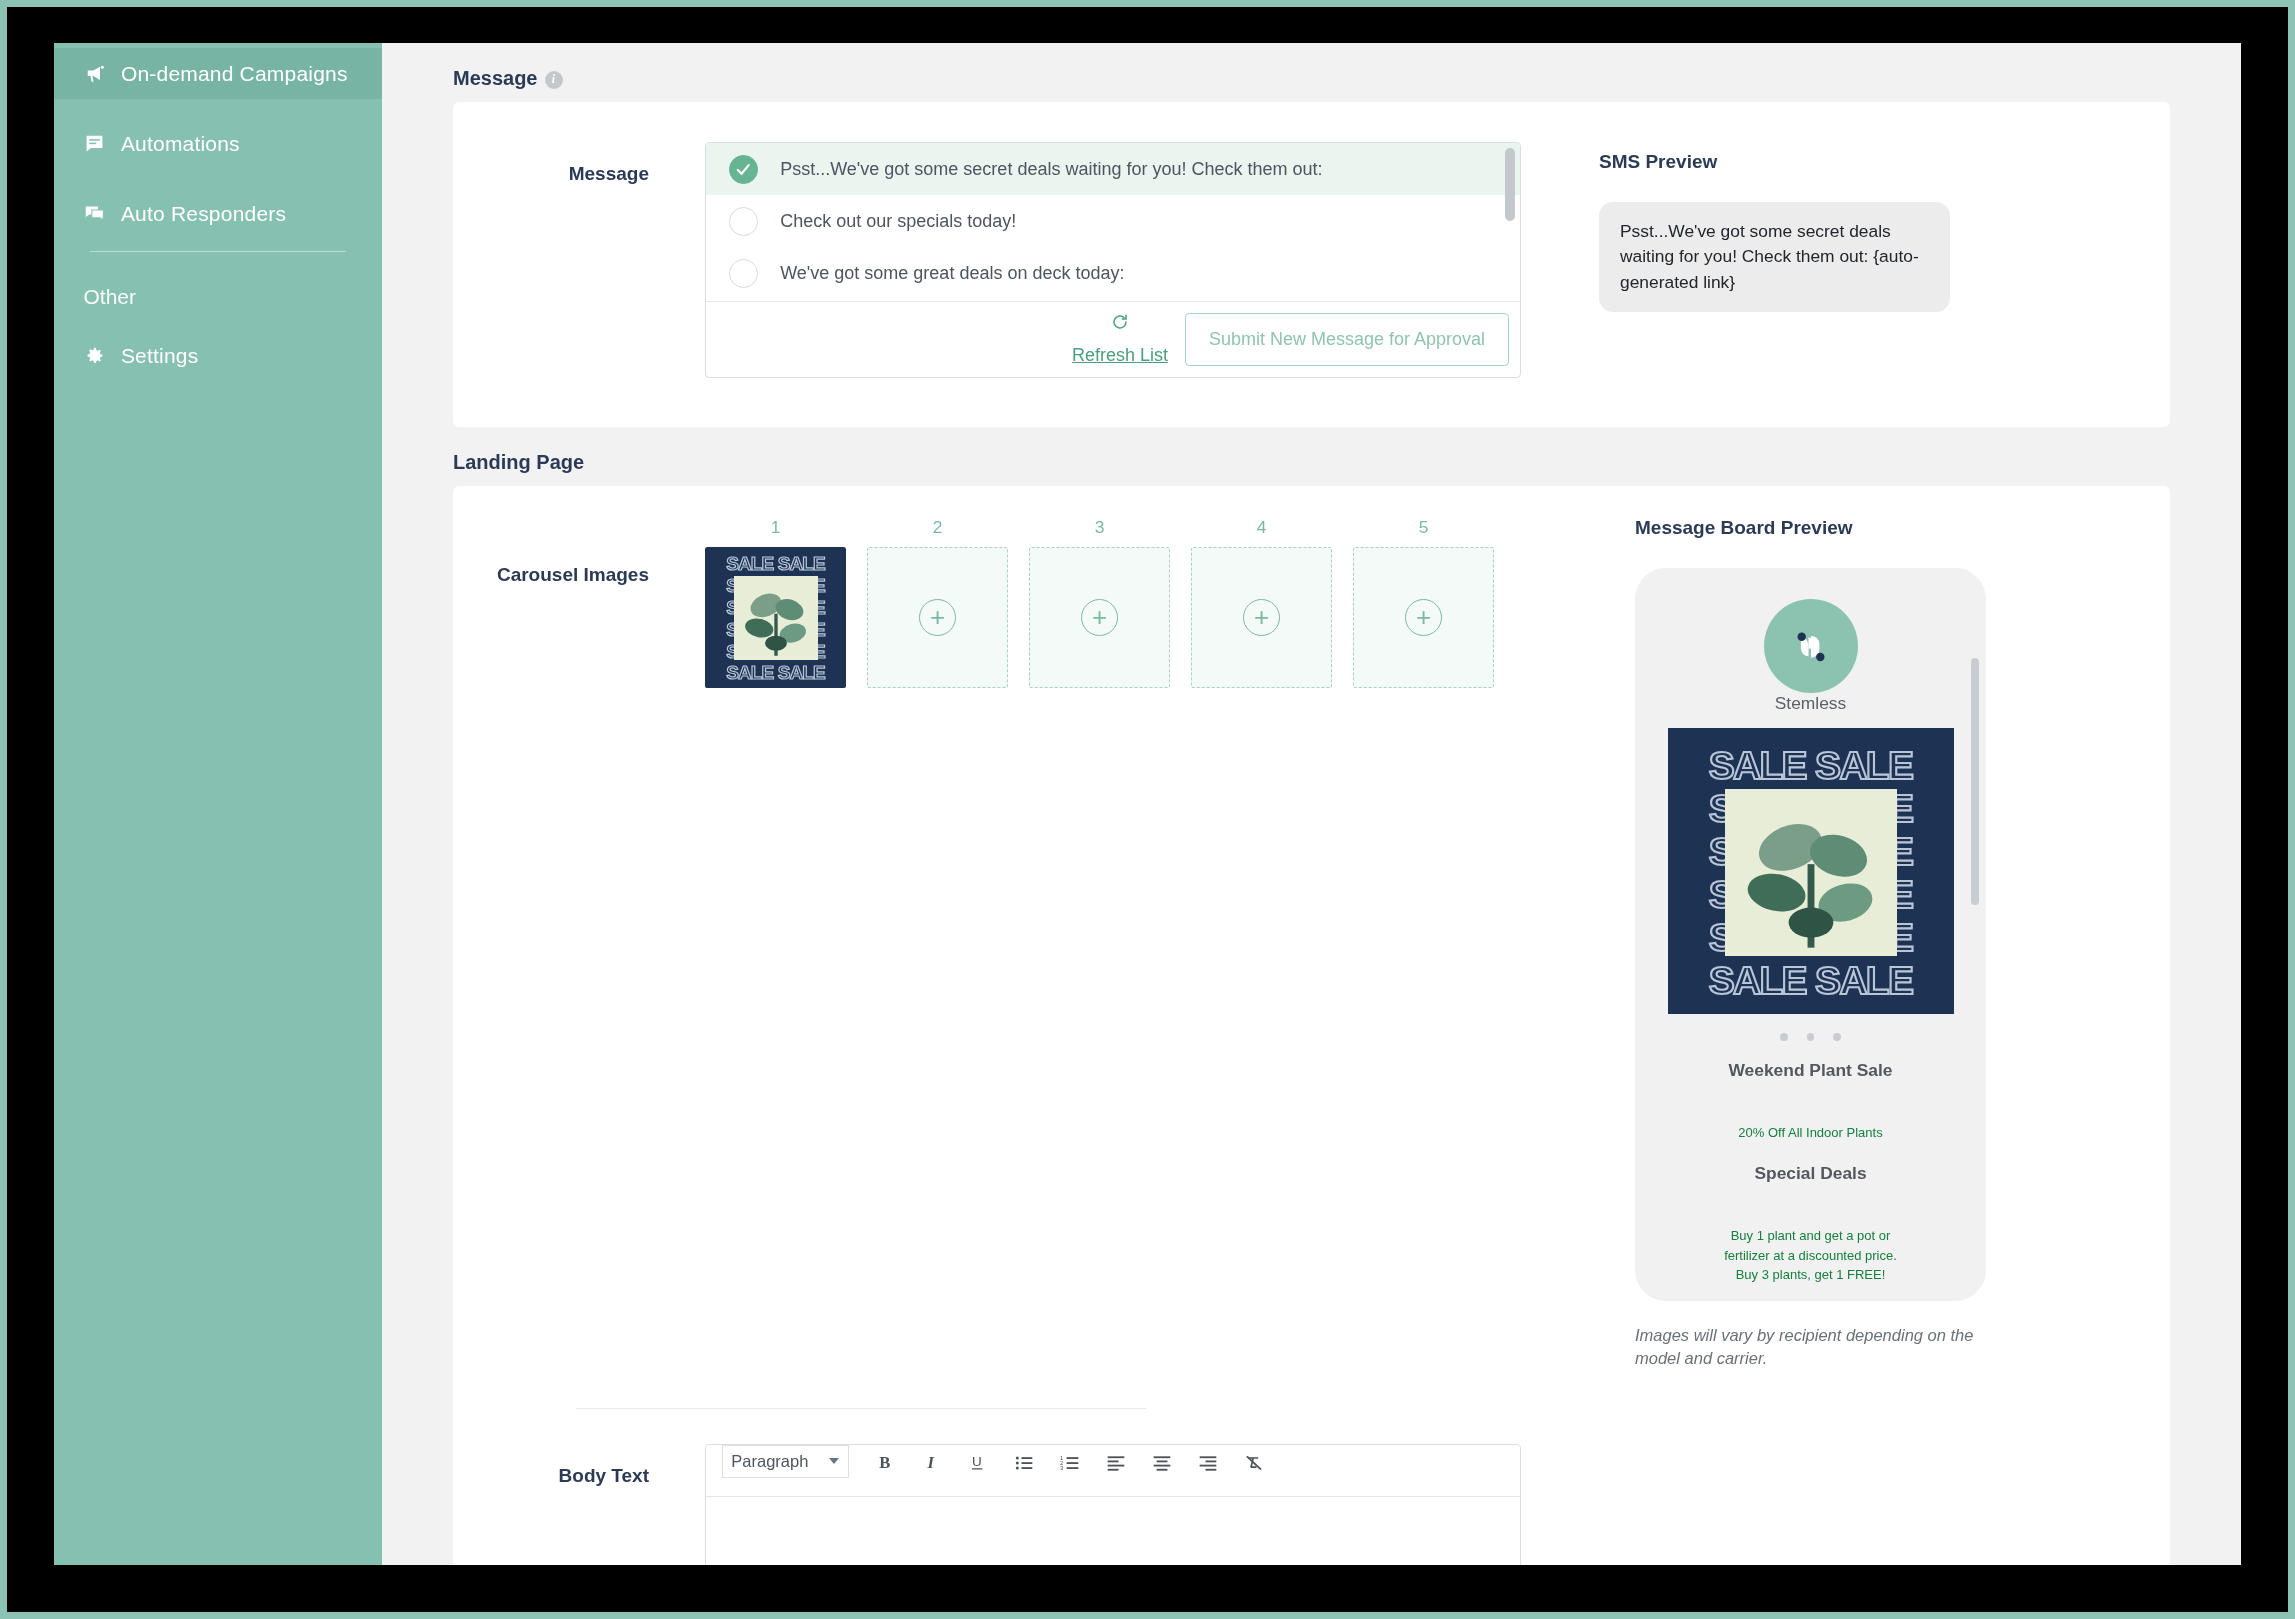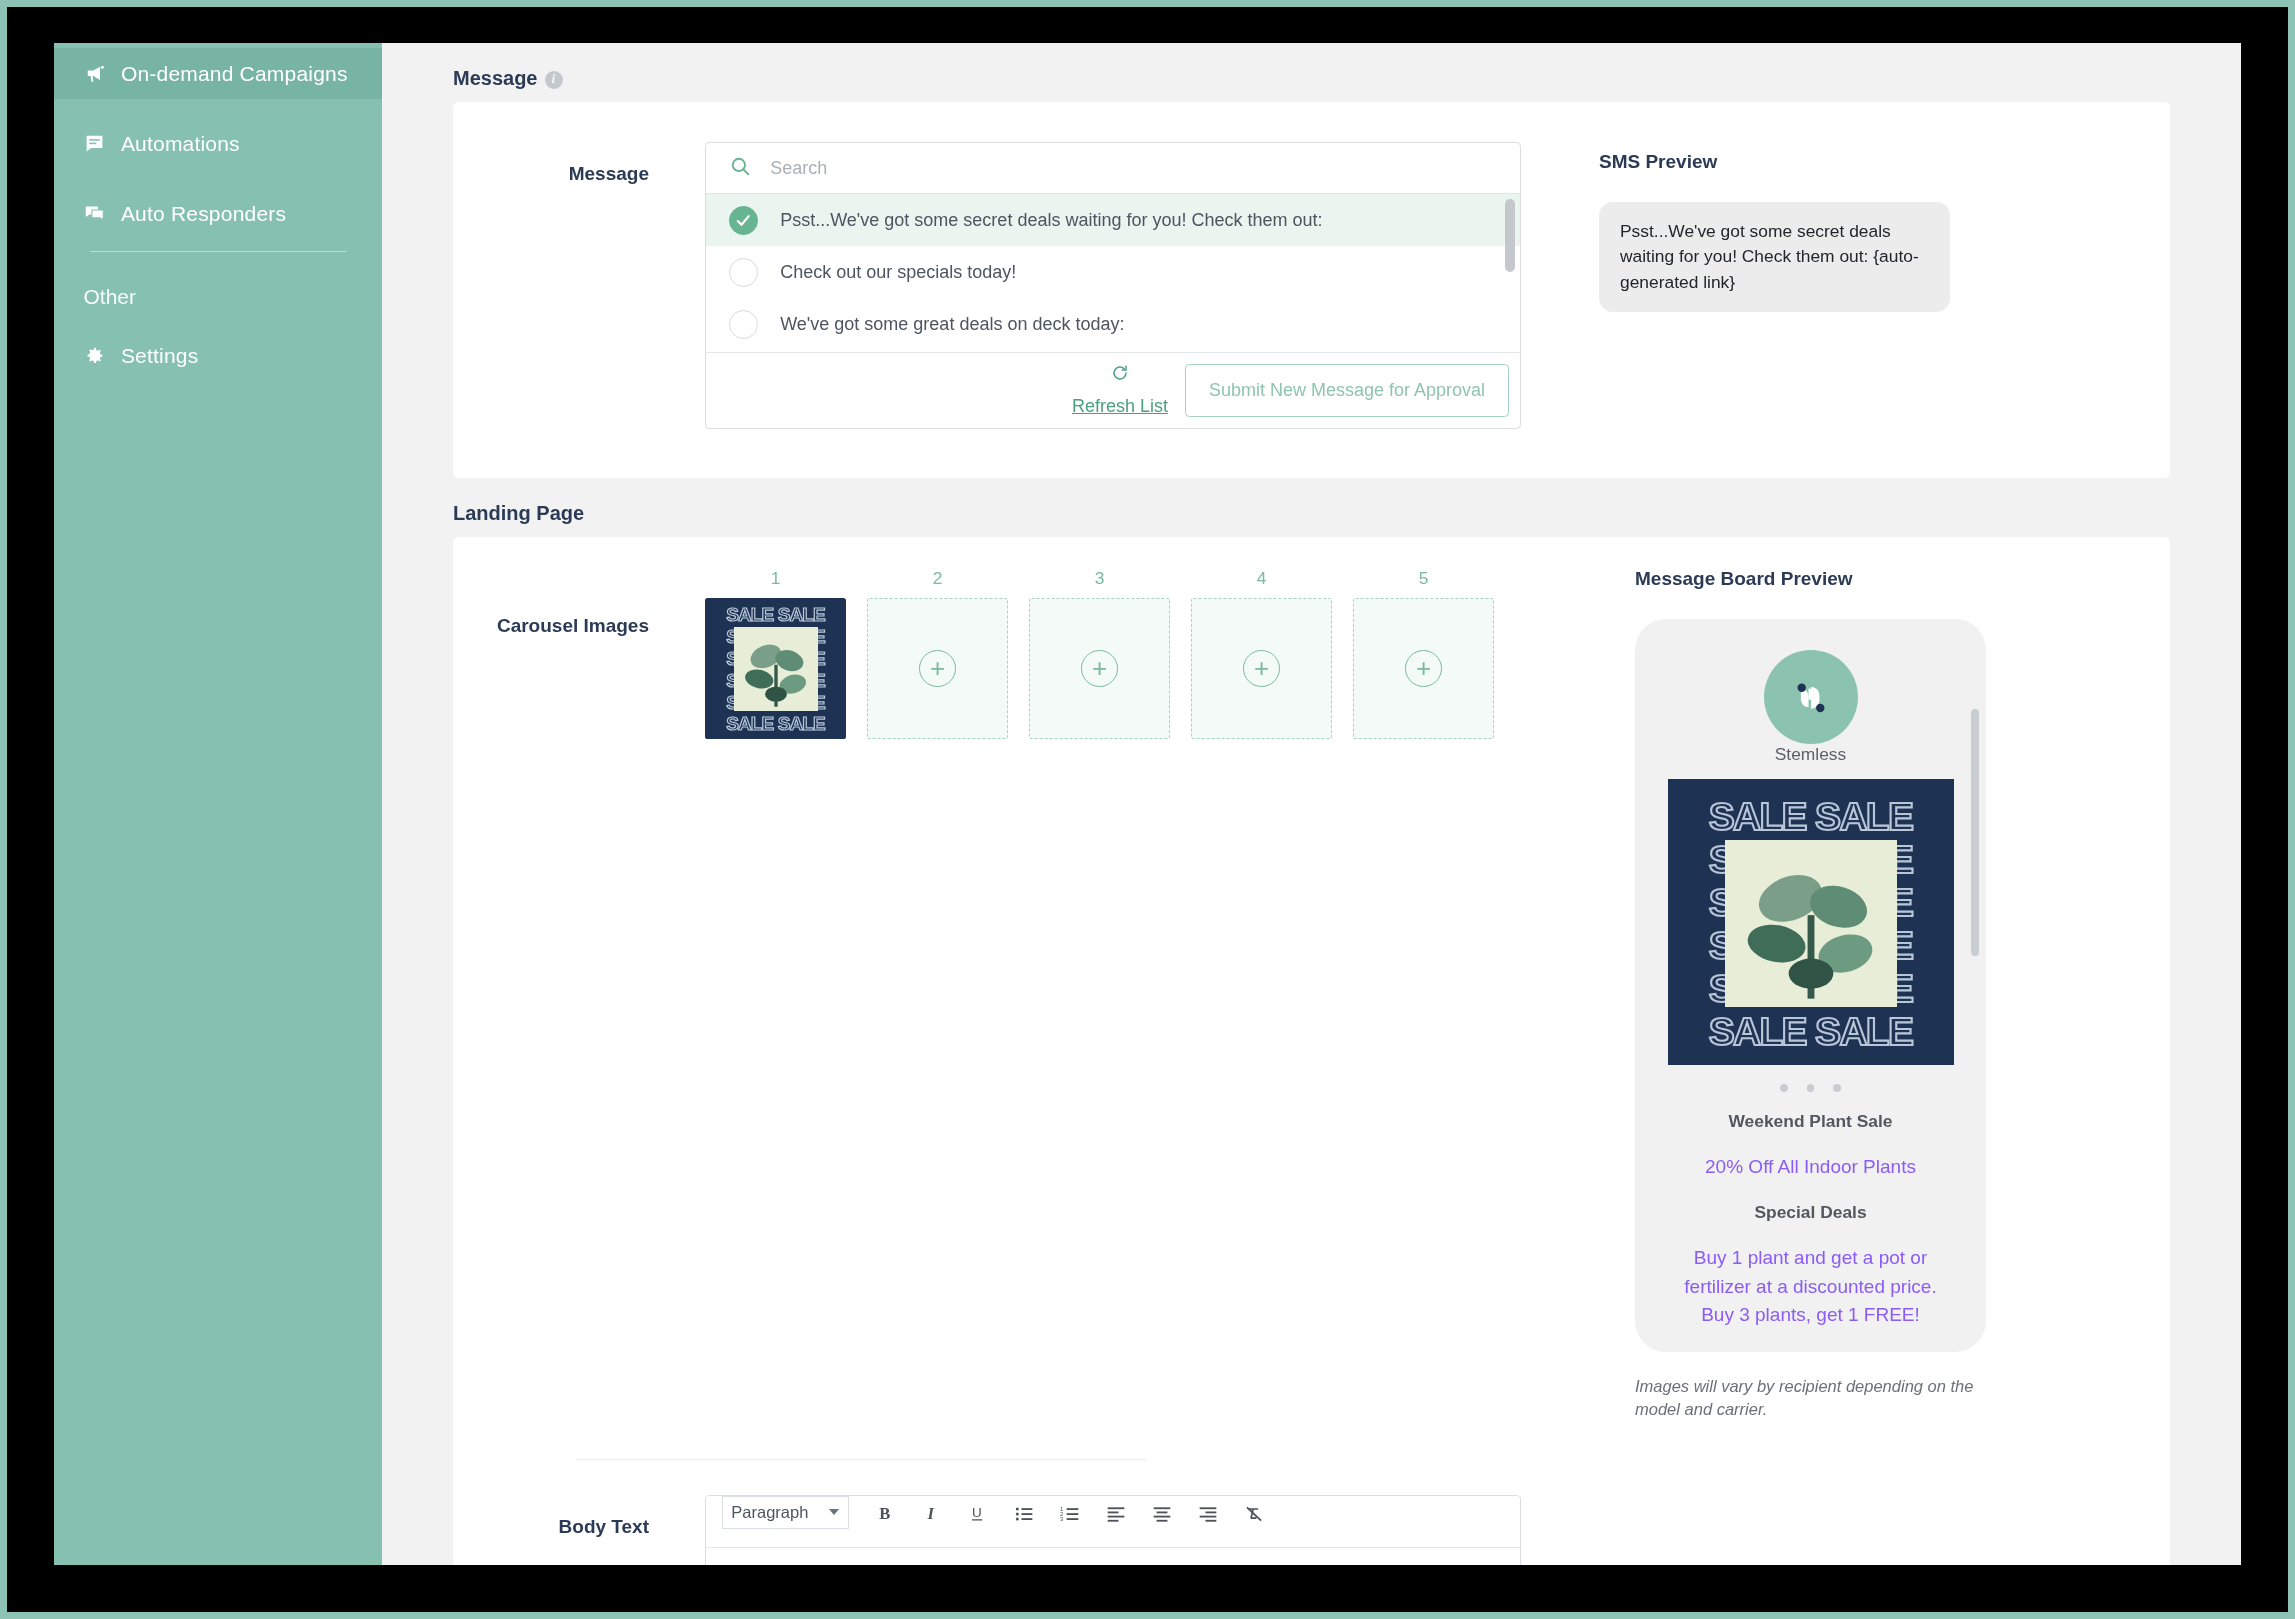--- a/index.html
+++ b/index.html
@@ -296,21 +296,21 @@
     margin: 14px auto 0 auto;
     background: #1e3354;
     position: relative; overflow: hidden;
   }
   .phone-hero .sale-line { font-size: 39px; -webkit-text-stroke: 2.1px #b9c6d8; letter-spacing:-1.7px; }
   .phone-hero .plant-photo { left: 57px; top: 61px; width: 172px; height: 167px; }
   .dots { display:flex; gap: 19px; justify-content:center; margin-top: 19px; }
   .dot { width: 7.8px; height: 7.8px; border-radius: 50%; background: #c9ccd0; }
   .phone-text { padding: 19px 35px 0 35px; text-align: center; }
   .pt-h { font-size: 17.4px; font-weight: bold; color: #53585f; margin-bottom: 21px; }
-  .pt-p { font-size: 19px; color: #8b5cf6; margin-bottom: 21px; line-height:1.5; }
+  .pt-p { font-size: 13px; color: #15803d; margin-bottom: 21px; line-height:1.5;margin-top:42px; }
   .pt-p.last { margin-bottom: 0; }
   .phone-scroll {
     position: absolute; right: 7px; top: 90px;
     width: 7.8px; height: 247px; border-radius: 5.2px; background: #c9ccd0;
   }
   .phone-note {
     font-size: 16.5px; font-style: italic; color: #6b7077;
     margin-top: 22.6px; width: 347px; line-height: 1.4;
   }
 </style>
@@ -380,29 +380,20 @@
       <div class="sec-title">
         <span>Message</span><span class="info-i">i</span>
       </div>
 
       <section class="card" id="message-card">
 
         <div class="field-label">Message</div>
 
         <div class="msg-selector">
 
-          <div class="search-row">
-            <span>
-              <svg width="22.6" height="22.6" viewBox="0 0 24 24" fill="none" stroke="#67b493" stroke-width="2">
-                <circle cx="10.5" cy="10.5" r="6.5"></circle>
-                  <line x1="15.5" y1="15.5" x2="21" y2="21"></line>
-              </svg>
-            </span>
-            <span class="search-text">Search</span>
-          </div>
 
           <div class="opt-list">
             <div class="opt selected">
               <span class="radio on">
                 <svg width="16.5" height="16.5" viewBox="0 0 24 24" fill="none" stroke="#fff" stroke-width="3.2" stroke-linecap="round" stroke-linejoin="round">
                     <polyline points="4,13 9.5,18.5 20,6"></polyline>
                   </svg>
               </span>
               <span class="opt-text">Psst...We've got some secret deals waiting for you! Check them out:</span>
             </div>

